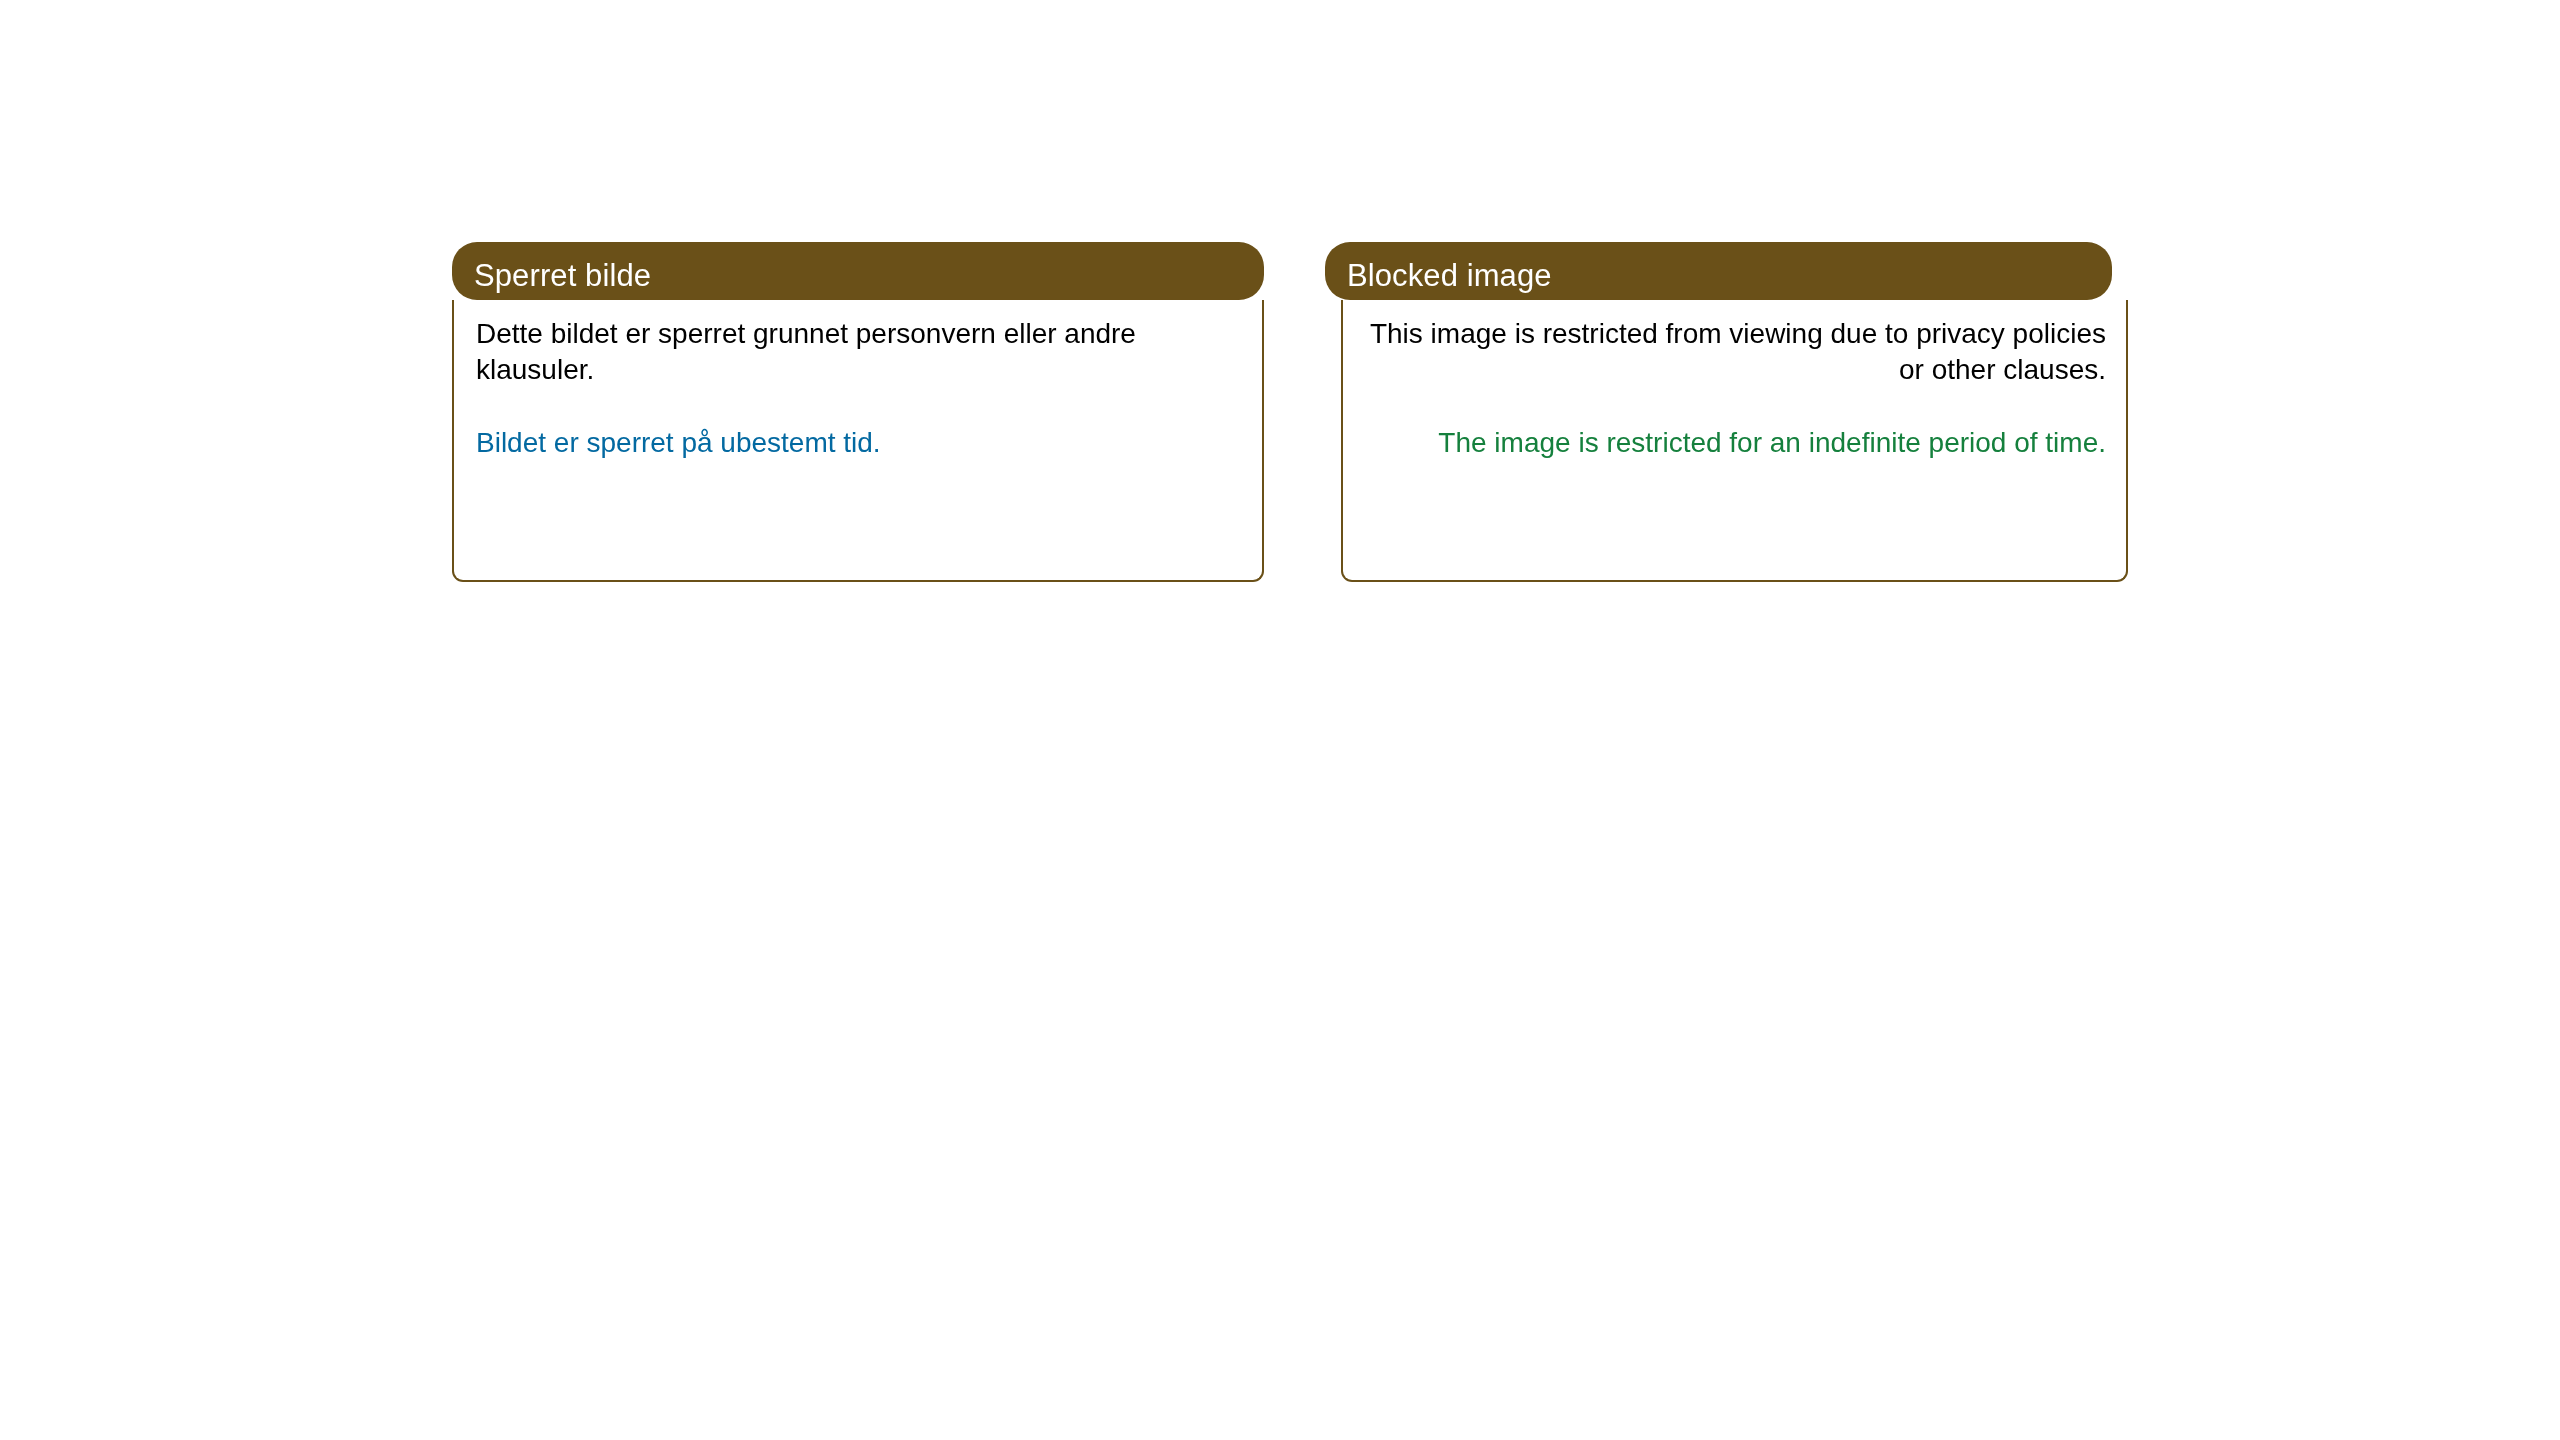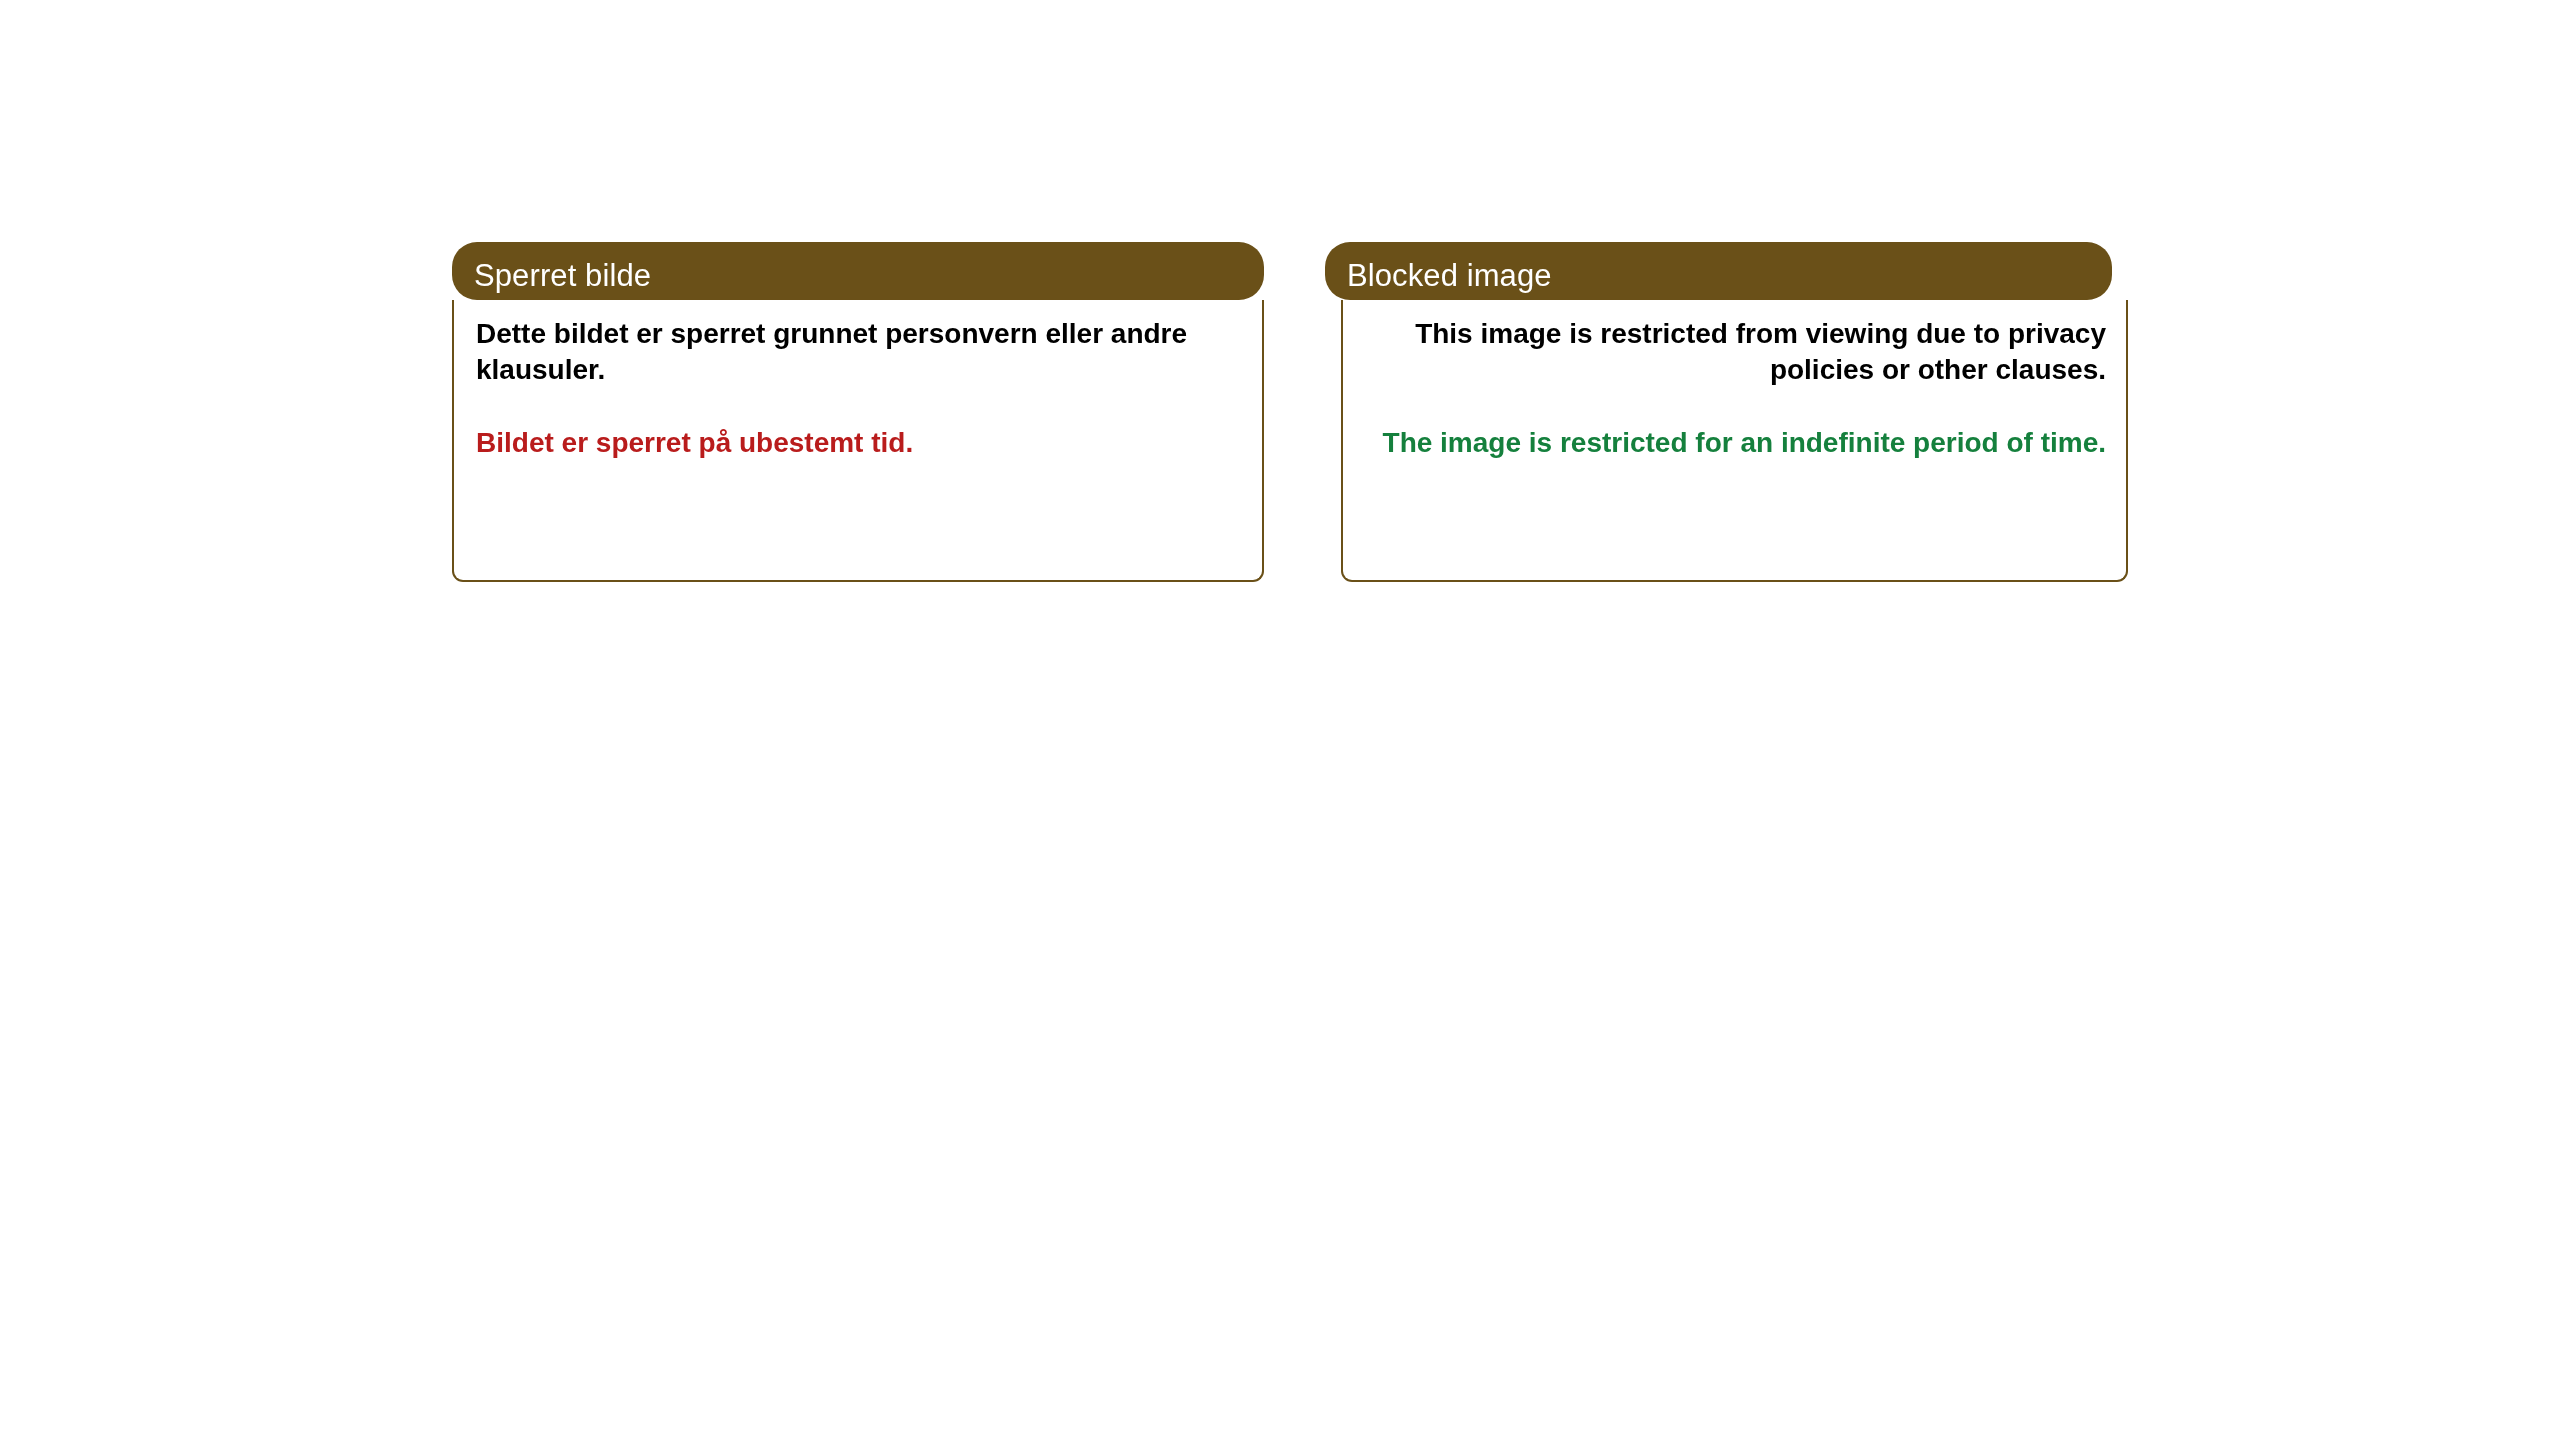--- a/index.html
+++ b/index.html
@@ -55,21 +55,21 @@
     border-bottom-left-radius: 11px;
     border-bottom-right-radius: 11px;
     padding: 16px 20px 18px 22px;
   }
 
   .card-paragraph {
     color: #000000;
     font-size: 28px;
     line-height: 1.28;
     margin: 0;
-    font-weight: 700;
+    font-weight: 400;
   }
 
   .paragraph-gap {
     height: 37px;
   }
 
   
   #card-no {
     left: 452px;
     top: 242px;
@@ -99,21 +99,21 @@
 
 <div id="canvas">
 
   <div class="notice-card" id="card-no">
     <div class="card-header" style="background: rgb(106, 80, 24);">
       <span class="card-title" style="color: rgb(255, 255, 255);">Sperret bilde</span>
     </div>
     <div class="card-body" style="border-color: rgb(106, 80, 24);">
       <p class="card-paragraph" style="color: rgb(0, 0, 0);">Dette bildet er sperret grunnet personvern eller andre klausuler.</p>
       <div class="paragraph-gap"></div>
-      <p class="card-paragraph" style="color: #b91c1c;">Bildet er sperret på ubestemt tid.</p>
+      <p class="card-paragraph" style="color: #0369a1;">Bildet er sperret på ubestemt tid.</p>
     </div>
   </div>
 
   <div class="notice-card" id="card-en">
     <div class="card-header" style="background: rgb(106, 80, 24);">
       <span class="card-title" style="color: rgb(255, 255, 255);">Blocked image</span>
     </div>
     <div class="card-body" style="border-color: rgb(106, 80, 24);">
       <p class="card-paragraph" style="color: rgb(0, 0, 0);">This image is restricted from viewing due to privacy policies or other clauses.</p>
       <div class="paragraph-gap"></div>

